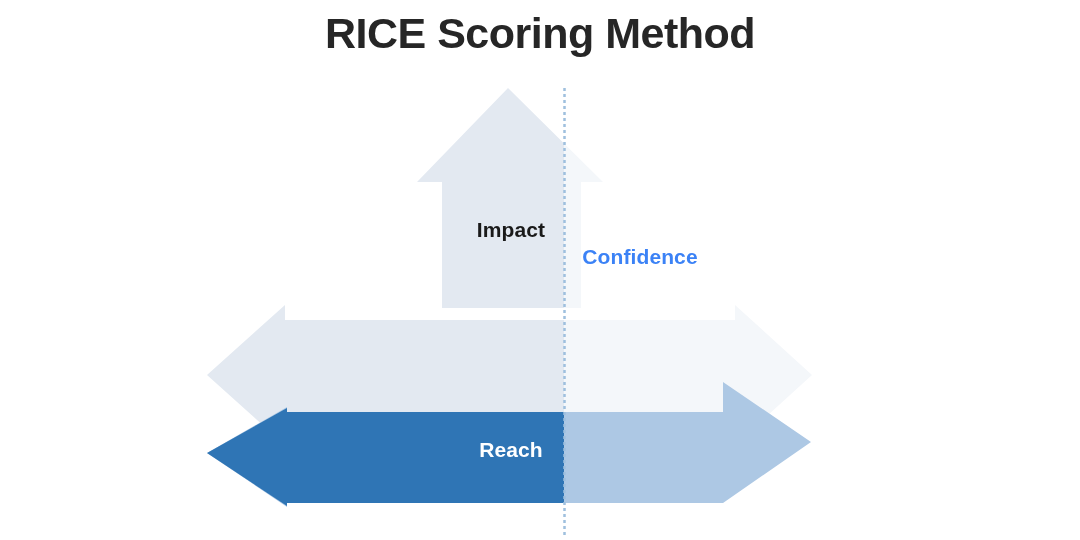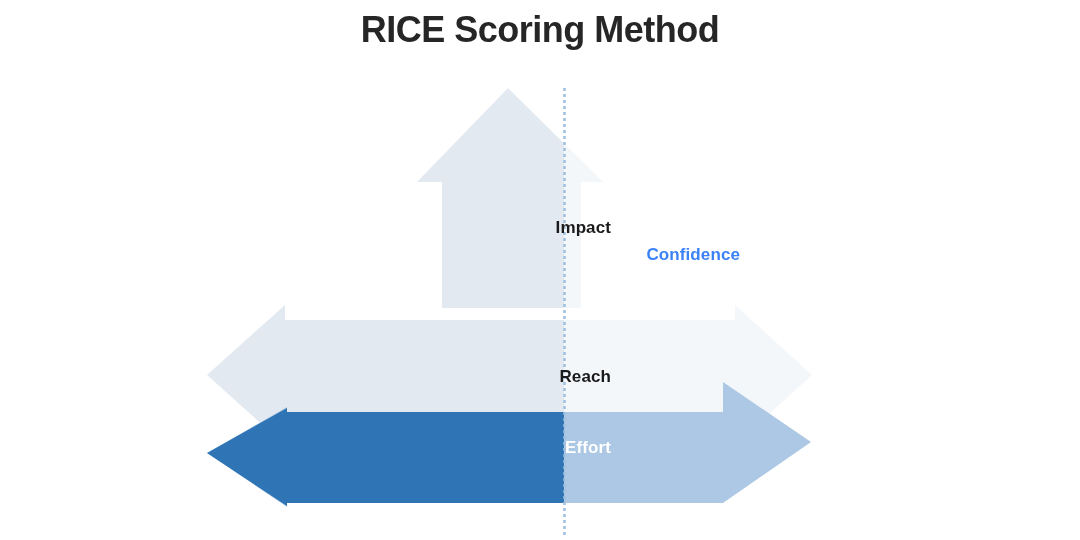--- a/index.html
+++ b/index.html
@@ -16,38 +16,38 @@
     height: 540px;
     background: #ffffff;
     overflow: hidden;
   }
   #title {
     position: absolute;
     left: 0;
     top: 8px;
     width: 1080px;
     text-align: center;
-    font-size: 36px;
+    font-size: 43px;
     font-weight: bold;
     color: #262626;
     letter-spacing: -0.5px;
     line-height: 1.2;
   }
   #diagram-svg {
     position: absolute;
     left: 0;
     top: 0;
     width: 1080px;
     height: 540px;
   }
   .arrow-label {
     position: absolute;
-    font-size: 17px;
+    font-size: 21px;
     font-weight: bold;
-    text-align: right;
+    text-align: center;
     letter-spacing: 0.1px;
     white-space: nowrap;
   }
   #label-impact {
     left: 411px;
     top: 218px;
     width: 200px;
     color: #1a1a1a;
   }
   #label-confidence {
@@ -109,17 +109,16 @@
       </g>
     </g>
 
     <line x1="564.5" y1="88" x2="564.5" y2="536" stroke="#9fc0de" stroke-width="2.5" stroke-dasharray="3 3" stroke-linecap="butt"></line>
   </svg>
 
   <div class="arrow-label" id="label-impact" style="color: rgb(26, 26, 26);">Impact</div>
 
   <div class="arrow-label" id="label-confidence" style="color: #3b82f6;">Confidence</div>
 
-  <div class="arrow-label" id="label-reach" style="color: rgb(26, 26, 26);">Reach</div>
 
-  <div class="arrow-label" id="label-effort" style="color: rgb(255, 255, 255);">Effort</div>
+  <div class="arrow-label" id="label-effort" style="color: rgb(255, 255, 255);">Reach</div>
 
 </div>
 
 </body></html>

